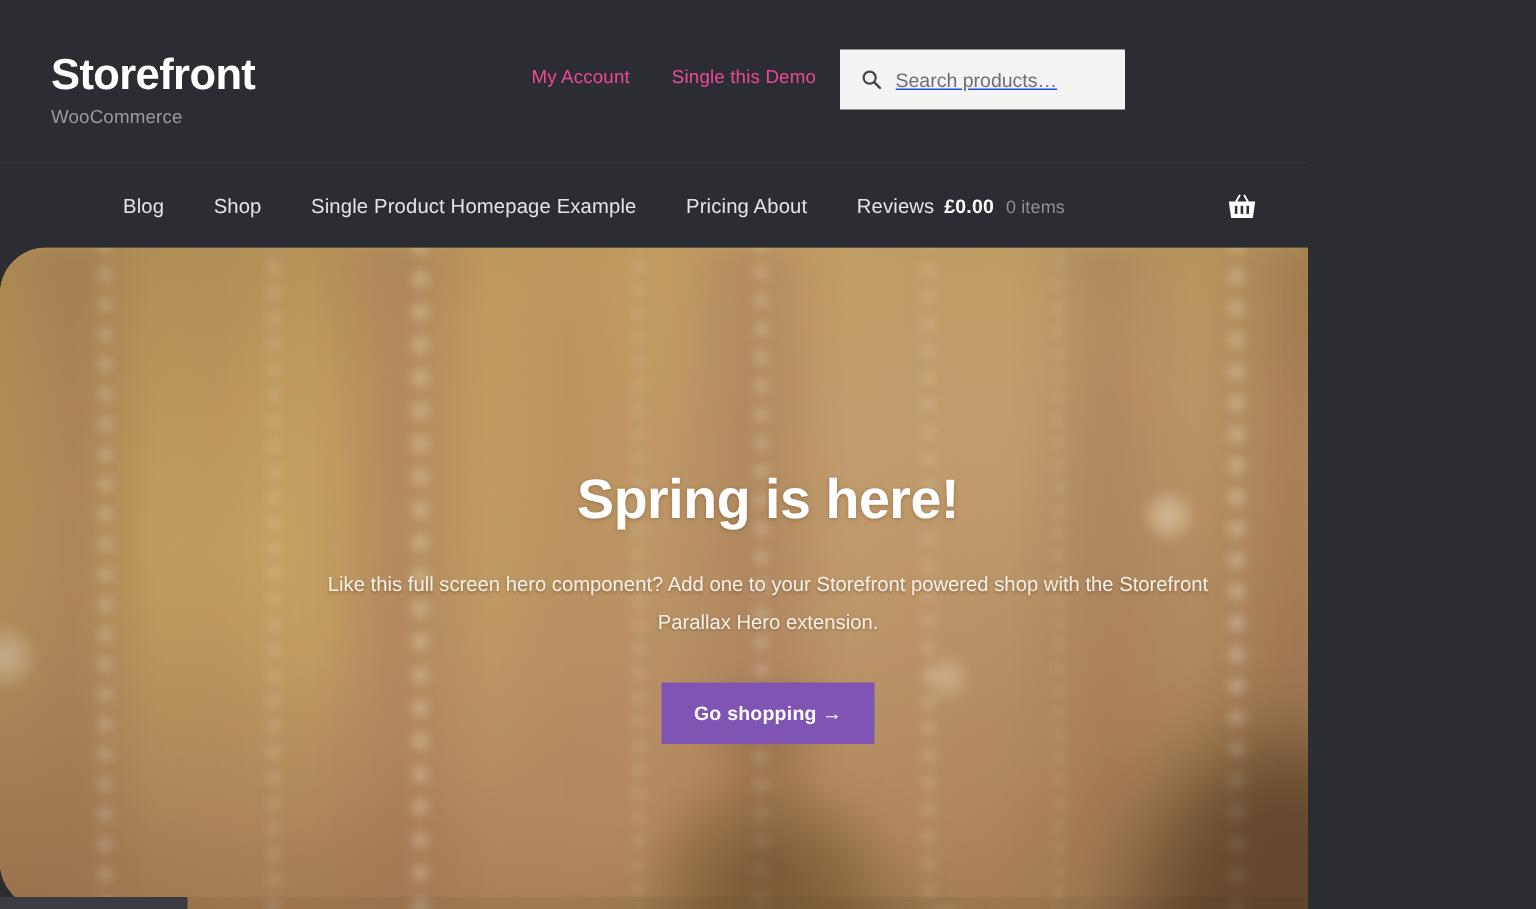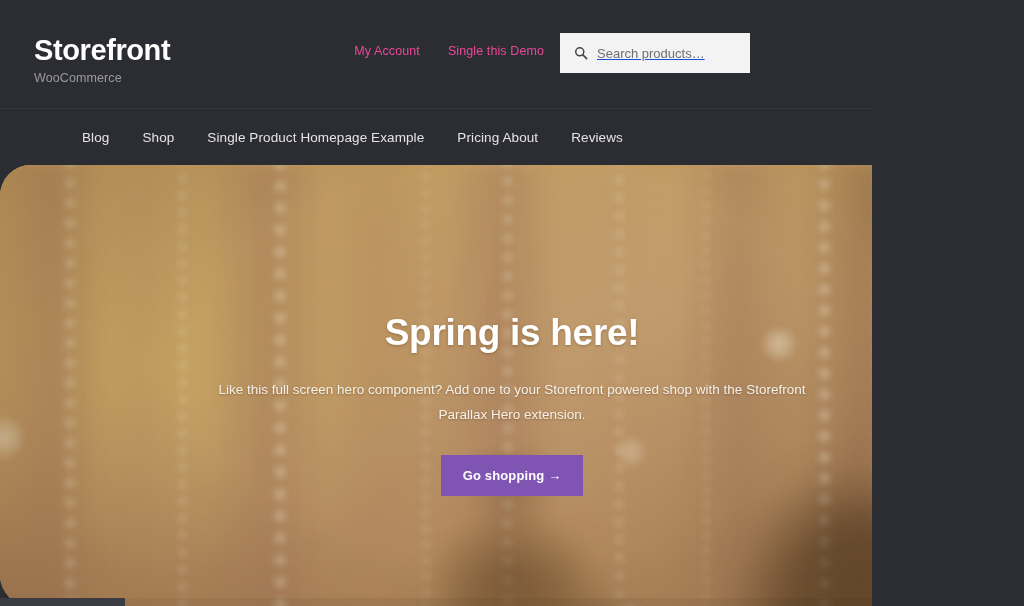--- a/index.html
+++ b/index.html
@@ -373,20 +373,33 @@
     <div class="main-nav-bar">
 
       <nav class="main-nav">
         <a href="#">Blog</a>
         <a href="#">Shop</a>
         <a href="#">Single Product Homepage Example</a>
         <a href="#">Pricing About</a>
         <a href="#">Reviews</a>
       </nav>
 
+      <div class="cart-area">
+        <div class="cart-contents">
+          <span class="cart-amount">£0.00</span>
+          <span class="cart-items">0 items</span>
+        </div>
+        <svg class="basket-icon" viewBox="0 0 20 18">
+          <path d="M6.2 5.2 L8.4 1.4 M13.8 5.2 L11.6 1.4" stroke="#ffffff" stroke-width="1.3" fill="none" stroke-linecap="round"></path>
+          <path d="M1.2 5.4 H18.8 L17.2 16.4 H2.8 Z" fill="#ffffff"></path>
+          <rect x="5.2" y="8.2" width="1.7" height="5.4" fill="#2c2d33"></rect>
+          <rect x="9.1" y="8.2" width="1.7" height="5.4" fill="#2c2d33"></rect>
+          <rect x="13.0" y="8.2" width="1.7" height="5.4" fill="#2c2d33"></rect>
+        </svg>
+      </div>
 
     </div>
   </header>
 
   <section class="hero">
 
     <div class="hero-bg">
       <div class="hero-base"></div>
       <div class="hero-streaks"></div>
 

